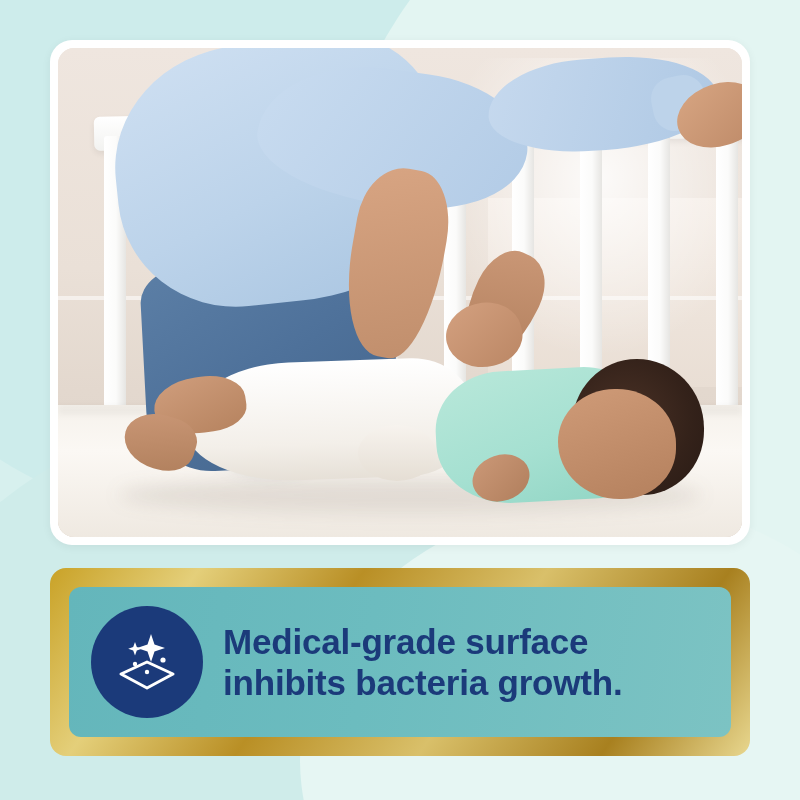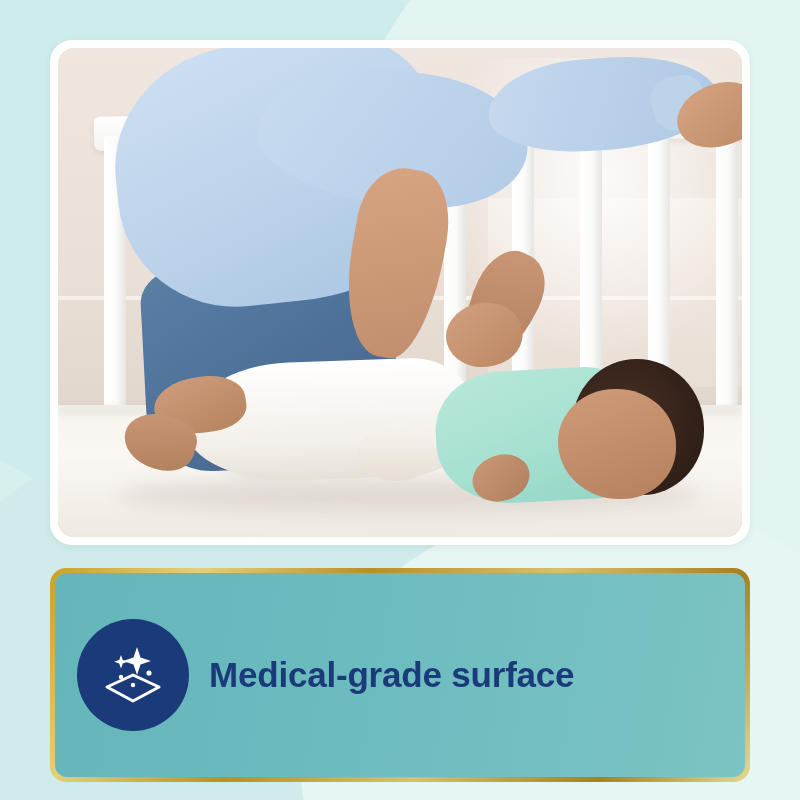--- a/index.html
+++ b/index.html
@@ -303,23 +303,23 @@
     filter: blur(9px);
     border-radius: 50%;
   }
 
   
   .claim-banner {
     position: absolute;
     left: 50px;
     top: 568px;
     width: 700px;
-    height: 214px;
+    height: 188px;
     border-radius: 16px;
-    padding: 5px;
+    padding: 19px;
     box-sizing: border-box;
     background: linear-gradient(125deg, #c9a227 0%, #e4cf7a 18%, #b98f25 38%, #d9c06a 60%, #a8801f 82%, #e8d78f 100%);
   }
   .claim-inner {
     width: 100%;
     height: 100%;
     border-radius: 12px;
     background: linear-gradient(100deg, #64b6bb 0%, #6cbcbf 45%, #7cc3c3 100%);
     display: flex;
     align-items: center;
@@ -412,17 +412,18 @@
           <path d="M10 48 L36 36 L62 48 L36 62 Z" fill="none" stroke="#ffffff" stroke-width="3" stroke-linejoin="round"></path>
           <path d="M40 8 L43.5 18.5 L54 22 L43.5 25.5 L40 36 L36.5 25.5 L26 22 L36.5 18.5 Z" fill="#ffffff"></path>
           <path d="M24 16 L25.8 21 L30.8 22.8 L25.8 24.6 L24 29.6 L22.2 24.6 L17.2 22.8 L22.2 21 Z" fill="#ffffff"></path>
           <circle cx="52" cy="34" r="2.6" fill="#ffffff"></circle>
           <circle cx="24" cy="38" r="2.2" fill="#ffffff"></circle>
           <circle cx="36" cy="46" r="2.2" fill="#ffffff"></circle>
         </svg>
       </div>
       <div class="claim-text">
         <span class="claim-line">Medical-grade surface</span>
+        <span class="claim-line">inhibits bacteria growth.</span>
       </div>
     </div>
   </div>
 
 </div>
 
 </body></html>

